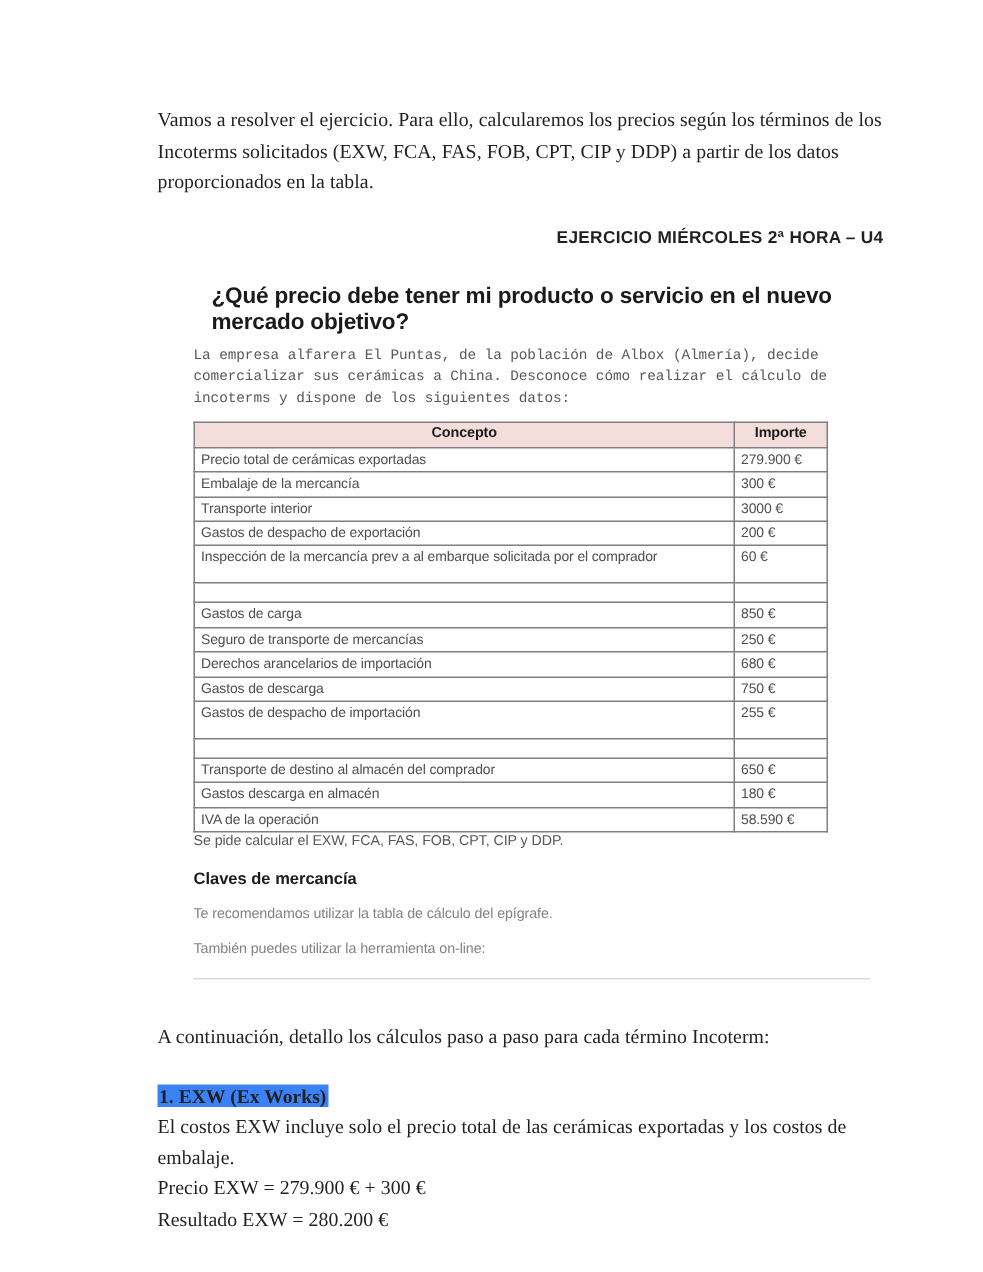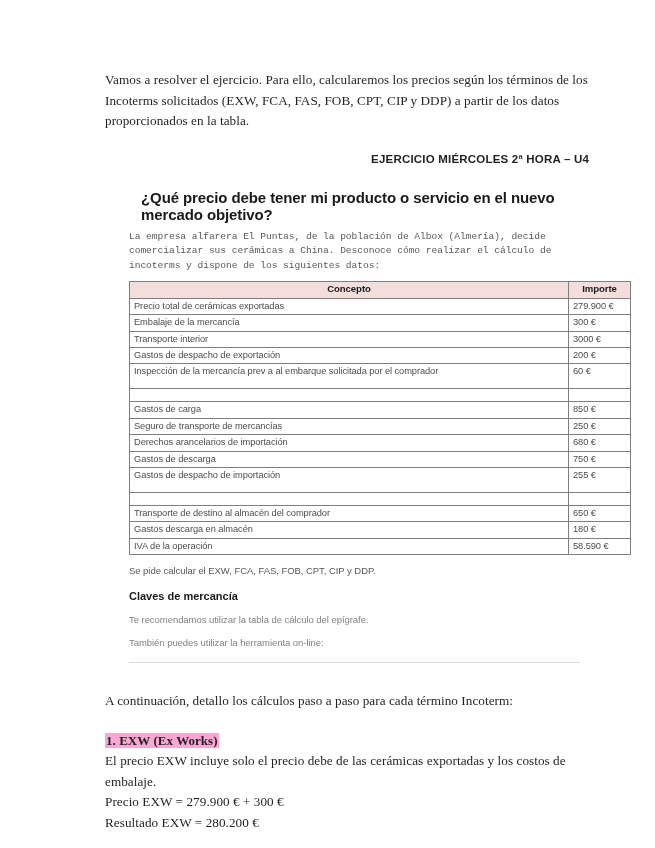--- a/index.html
+++ b/index.html
@@ -62,21 +62,21 @@
     font-size: 9.6px;
     line-height: 14.6px;
     color: #58585a;
     margin: 0;
     letter-spacing: -0.05px;
   }
 
   
   table.concept-table {
     border-collapse: collapse;
-    width: 502px;
+    width: 423px;
     margin-top: 8px;
     table-layout: fixed;
     font-family: "Liberation Sans", sans-serif;
   }
   table.concept-table th,
   table.concept-table td {
     border: 1px solid #7f7f7f;
     padding: 1px 4px 2px 4px;
     font-size: 9.3px;
     line-height: 12.4px;
@@ -101,21 +101,21 @@
     height: 13px;
     border-top: 1px solid #7f7f7f;
     border-bottom: 1px solid #7f7f7f;
   }
   tr.tall td { height: 25px; }
 
   .emb-after {
     font-family: "Liberation Sans", sans-serif;
     font-size: 9.5px;
     color: #58585a;
-    margin: 10px 0 0 0;
+    margin: 0 0 0 0;
     letter-spacing: -0.05px;
   }
   .emb-sub {
     font-family: "Liberation Sans", sans-serif;
     font-size: 11px;
     font-weight: bold;
     color: #1a1a1a;
     margin: 14px 0 0 0;
   }
   .emb-note {
@@ -130,21 +130,21 @@
     height: 1px;
     background: #d9d9d9;
     width: 100%;
   }
 
   
   .lower {
     margin-top: 28px;
   }
   .hl {
-    background: #f9a8d4;
+    background: #3b82f6;
     font-weight: bold;
     font-size: 13px;
     padding: 0 1px;
   }
   .lower .serif-p + .serif-p { margin-top: 0; }
   .gap-line { height: 19px; }
 </style>
 </head>
 <body>
 
@@ -238,18 +238,18 @@
     <p class="emb-note">Te recomendamos utilizar la tabla de cálculo del epígrafe.</p>
     <p class="emb-note">También puedes utilizar la herramienta on-line:</p>
 
     <div class="emb-rule"></div>
   </div>
 
   <div class="lower">
     <p class="serif-p">A continuación, detallo los cálculos paso a paso para cada término Incoterm:</p>
     <div class="gap-line"></div>
     <p class="serif-p"><span class="hl">1. EXW (Ex Works)</span></p>
-    <p class="serif-p">El precio EXW incluye solo el precio debe de las cerámicas exportadas y los costos de embalaje.</p>
+    <p class="serif-p">El costos EXW incluye solo el precio total de las cerámicas exportadas y los costos de embalaje.</p>
     <p class="serif-p">Precio EXW = 279.900 € + 300 €</p>
     <p class="serif-p">Resultado EXW = 280.200 €</p>
   </div>
 
 </div>
 
 </body></html>

